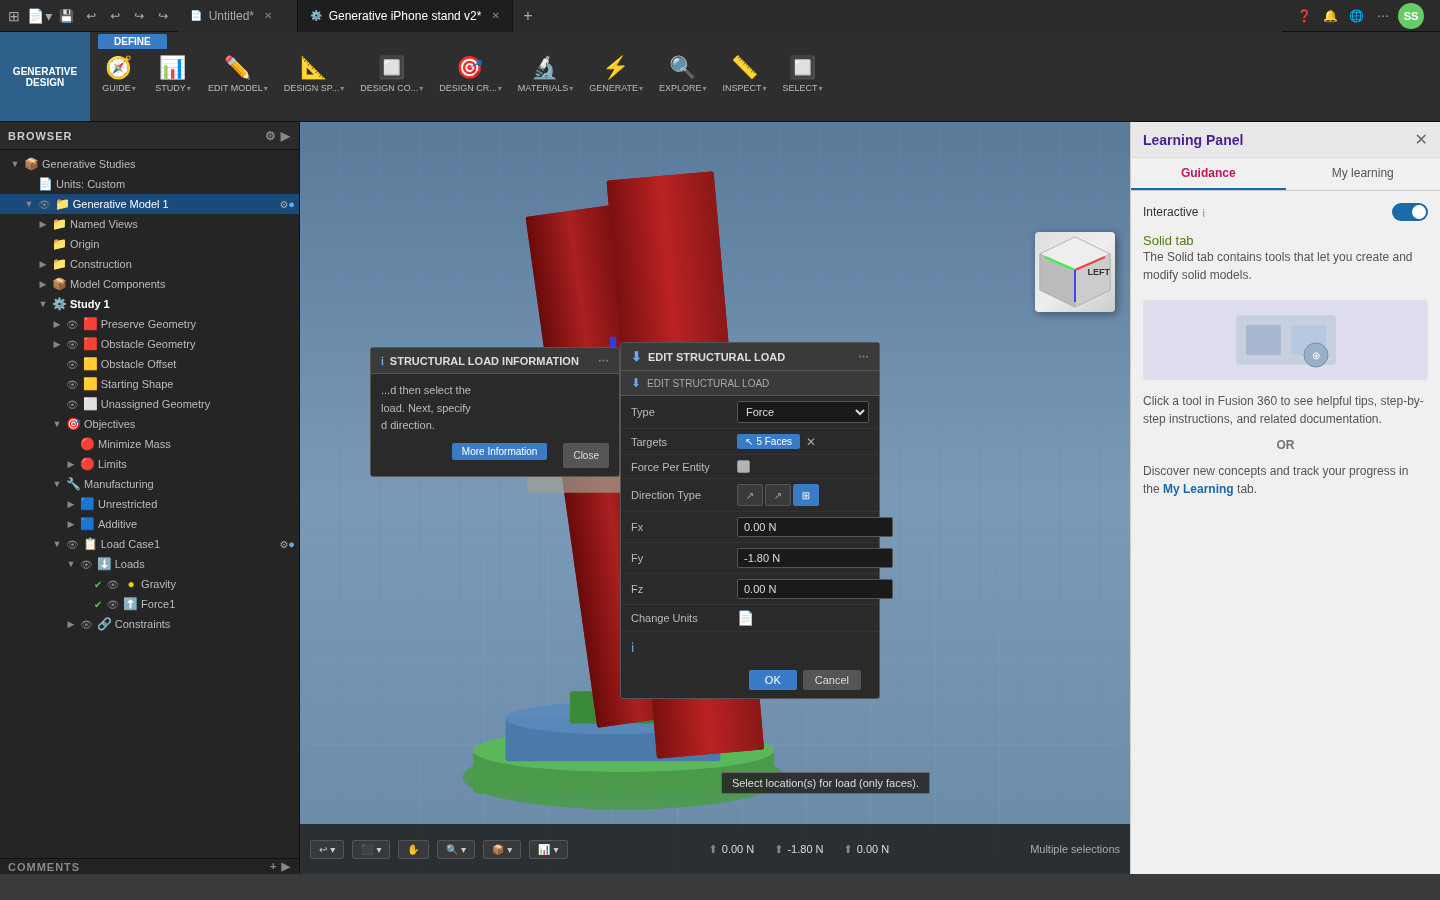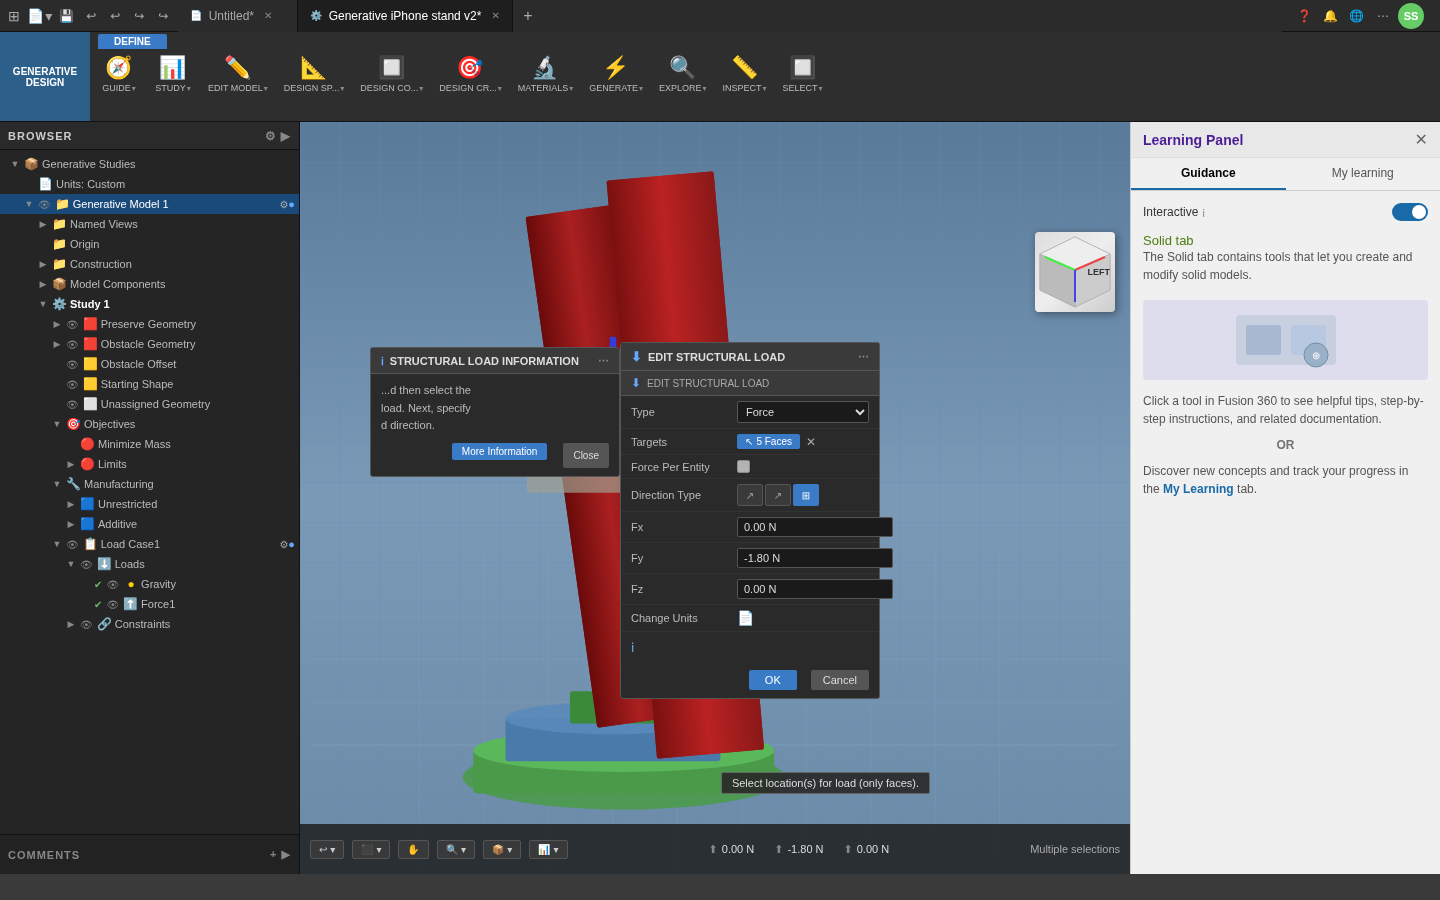--- a/index.html
+++ b/index.html
@@ -66,21 +66,21 @@
     .target-btn { background: #3a7bc8; color: #fff; font-size: 10px; padding: 2px 8px; border: none; border-radius: 2px; cursor: pointer; display: flex; align-items: center; gap: 3px; }
     .target-close { background: none; border: none; color: #aaa; cursor: pointer; font-size: 12px; }
     .disabled-check { color: #555; }
     .dir-type-btn { width: 26px; height: 22px; background: #3a3a3a; border: 1px solid #555; color: #aaa; cursor: pointer; display: flex; align-items: center; justify-content: center; font-size: 10px; border-radius: 2px; }
     .dir-type-btn.active { background: #3a7bc8; border-color: #3a7bc8; color: #fff; }
     .dir-type-group { display: flex; gap: 2px; }
     .form-value { flex: 1; background: #1a1a1a; border: 1px solid #555; color: #ddd; font-size: 11px; padding: 3px 6px; border-radius: 2px; }
     .unit-icon { color: #888; font-size: 14px; cursor: pointer; }
     .info-row { padding: 6px 10px; display: flex; align-items: center; gap: 6px; }
     .info-icon { color: #6af; font-size: 13px; }
-    .dialog-btns { display: flex; justify-content: flex-end; gap: 14px; padding: 8px 10px; }
+    .dialog-btns { display: flex; justify-content: flex-end; gap: 6px; padding: 8px 18px; }
     .btn-ok { background: #3a7bc8; border: none; color: #fff; font-size: 11px; padding: 4px 16px; border-radius: 2px; cursor: pointer; }
     .btn-cancel { background: #555; border: none; color: #ddd; font-size: 11px; padding: 4px 12px; border-radius: 2px; cursor: pointer; }
 
     
     #struct-info-panel { position: absolute; top: 225px; right: 510px; background: #2a2a2a; border: 1px solid #555; border-radius: 3px; width: 250px; z-index: 50; }
     #struct-info-panel .sip-header { background: #3a3a3a; padding: 5px 10px; display: flex; align-items: center; gap: 6px; font-size: 11px; font-weight: bold; color: #ddd; border-bottom: 1px solid #555; }
     .sip-content { padding: 8px 10px; font-size: 11px; color: #bbb; line-height: 1.6; }
     .more-info-btn { background: #3a7bc8; color: #fff; border: none; font-size: 10px; padding: 3px 10px; border-radius: 2px; cursor: pointer; margin: 0 10px 8px 10px; }
     .close-btn-sm { background: #555; color: #ddd; border: none; font-size: 10px; padding: 3px 10px; border-radius: 2px; cursor: pointer; }
     .sip-btns { display: flex; gap: 6px; justify-content: flex-end; padding: 0 10px 8px 10px; }
@@ -92,37 +92,37 @@
     #viewport-tools { position: absolute; bottom: 0; left: 0; right: 0; height: 50px; background: rgba(30,30,30,0.85); display: flex; align-items: center; padding: 0 10px; gap: 8px; }
     .vt-btn { background: rgba(60,60,60,0.8); border: 1px solid #555; color: #ccc; font-size: 10px; padding: 3px 8px; border-radius: 2px; cursor: pointer; display: flex; align-items: center; gap: 3px; }
 
     
     #right-panel { width: 310px; background: #f0f0f0; color: #333; display: flex; flex-direction: column; border-left: 1px solid #ccc; }
     #rp-header { display: flex; align-items: center; justify-content: space-between; padding: 8px 12px; border-bottom: 1px solid #ddd; background: #e8e8e8; }
     #rp-header .rp-title { font-size: 14px; font-weight: bold; color: #4c1d95; }
     #rp-header .rp-close { color: #666; cursor: pointer; font-size: 16px; }
     .rp-tabs { display: flex; border-bottom: 1px solid #ccc; }
     .rp-tab { flex: 1; text-align: center; padding: 8px; font-size: 12px; cursor: pointer; color: #555; border-bottom: 2px solid transparent; }
-    .rp-tab.active { color: #000000; border-bottom-color: #1a6aa8; font-weight: bold; }
+    .rp-tab.active { color: #be185d; border-bottom-color: #1a6aa8; font-weight: bold; }
     .rp-content { flex: 1; padding: 12px; overflow-y: auto; }
     .interactive-row { display: flex; align-items: center; justify-content: space-between; margin-bottom: 12px; }
     .interactive-label { font-size: 12px; color: #333; display: flex; align-items: center; gap: 4px; }
     .info-circle { color: #888; font-size: 11px; }
     .toggle { width: 36px; height: 18px; background: #1a6aa8; border-radius: 9px; position: relative; cursor: pointer; }
     .toggle-knob { width: 14px; height: 14px; background: #fff; border-radius: 50%; position: absolute; top: 2px; right: 2px; }
     .rp-desc { font-size: 12px; color: #555; line-height: 1.5; margin-bottom: 16px; }
     .rp-section-title { font-size: 13px; font-weight: normal; color: #4d7c0f; }
     .rp-illus { width: 100%; height: 80px; background: #dde; border-radius: 4px; display: flex; align-items: center; justify-content: center; margin-bottom: 12px; }
     .rp-text2 { font-size: 12px; color: #555; line-height: 1.5; margin-bottom: 8px; }
     .rp-or { text-align: center; color: #737373; font-size: 12px; margin: 10px 0; font-weight: bold; }
     .rp-text3 { font-size: 12px; color: #555; line-height: 1.5; }
     .rp-link-bold { color: #1a6aa8; font-weight: bold; }
 
     
-    #comments-section { height: 40px; background: #222; border-top: 1px solid #111; display: flex; align-items: center; padding: 0 8px; gap: 6px; color: #888; font-size: 11px; font-weight: bold; letter-spacing: 1px; }
+    #comments-section { height: 16px; background: #222; border-top: 1px solid #111; display: flex; align-items: center; padding: 0 8px; gap: 6px; color: #888; font-size: 11px; font-weight: bold; letter-spacing: 1px; }
     #comments-section .cs-icons { margin-left: auto; display: flex; gap: 4px; }
 
     
     .nav-cube { position: absolute; top: 110px; right: 15px; }
     .nav-cube-box { width: 80px; height: 80px; background: linear-gradient(135deg, #ddd 0%, #eee 50%, #ccc 100%); border-radius: 4px; display: flex; align-items: center; justify-content: center; position: relative; box-shadow: 2px 2px 8px rgba(0,0,0,0.4); }
   </style>
 </head>
 <body>
 
 <div id="topbar">

